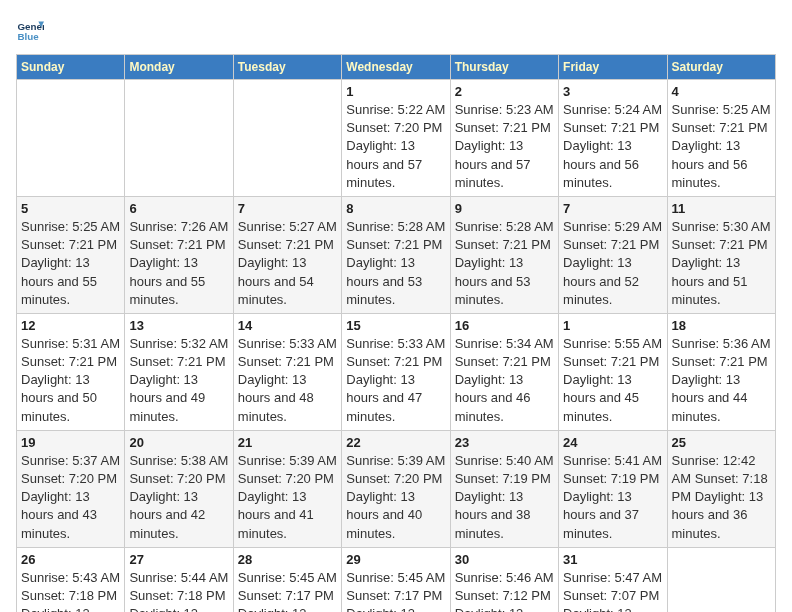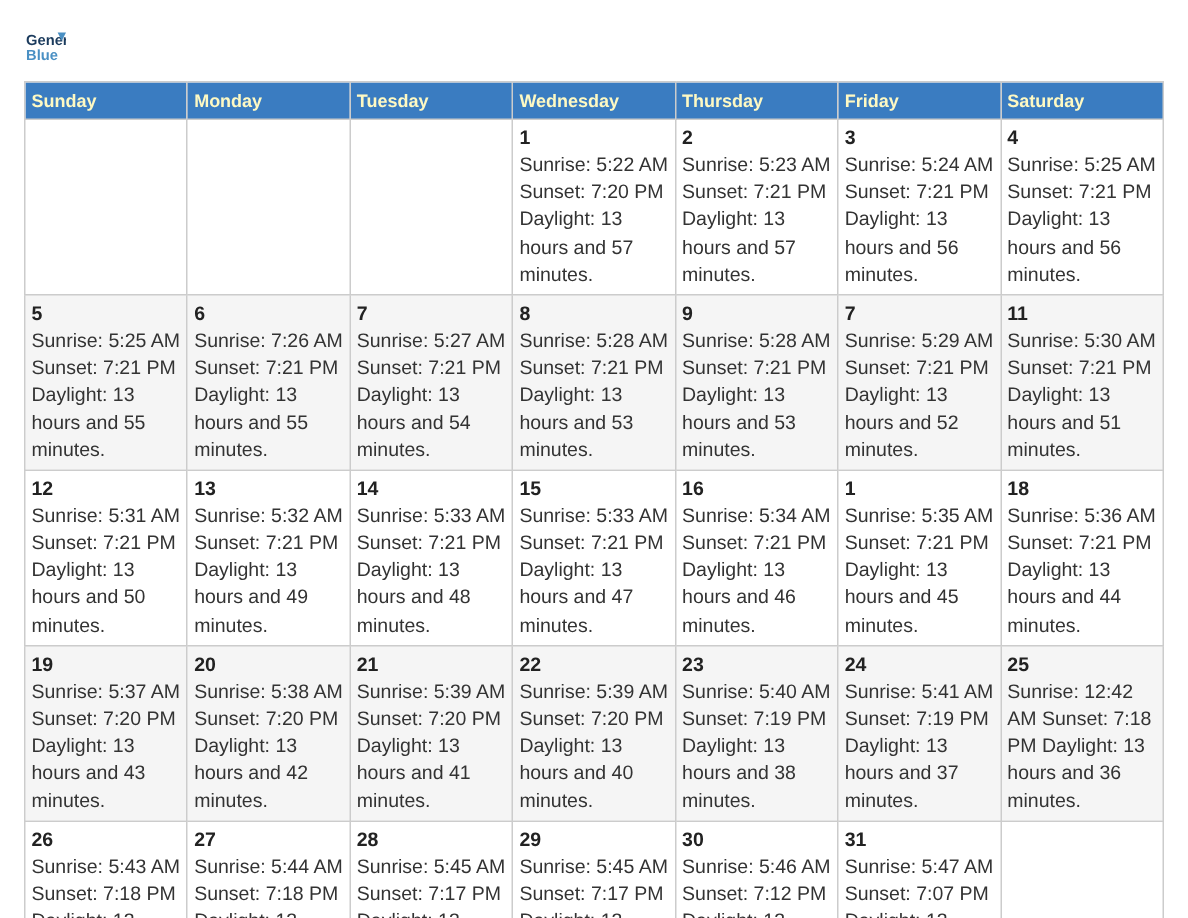--- a/index.html
+++ b/index.html
@@ -222,21 +222,21 @@
         </td>
         <td>
           <span class="day-number">16</span>
           <div class="cell-content">Sunrise: 5:34 AM
 Sunset: 7:21 PM
 Daylight: 13 hours
 and 46 minutes.</div>
         </td>
         <td>
           <span class="day-number">1</span>
-          <div class="cell-content">Sunrise: 5:35 AM
+          <div class="cell-content">Sunrise: 5:55 AM
 Sunset: 7:21 PM
 Daylight: 13 hours
 and 45 minutes.</div>
         </td>
         <td>
           <span class="day-number">18</span>
           <div class="cell-content">Sunrise: 5:36 AM
 Sunset: 7:21 PM
 Daylight: 13 hours
 and 44 minutes.</div>

